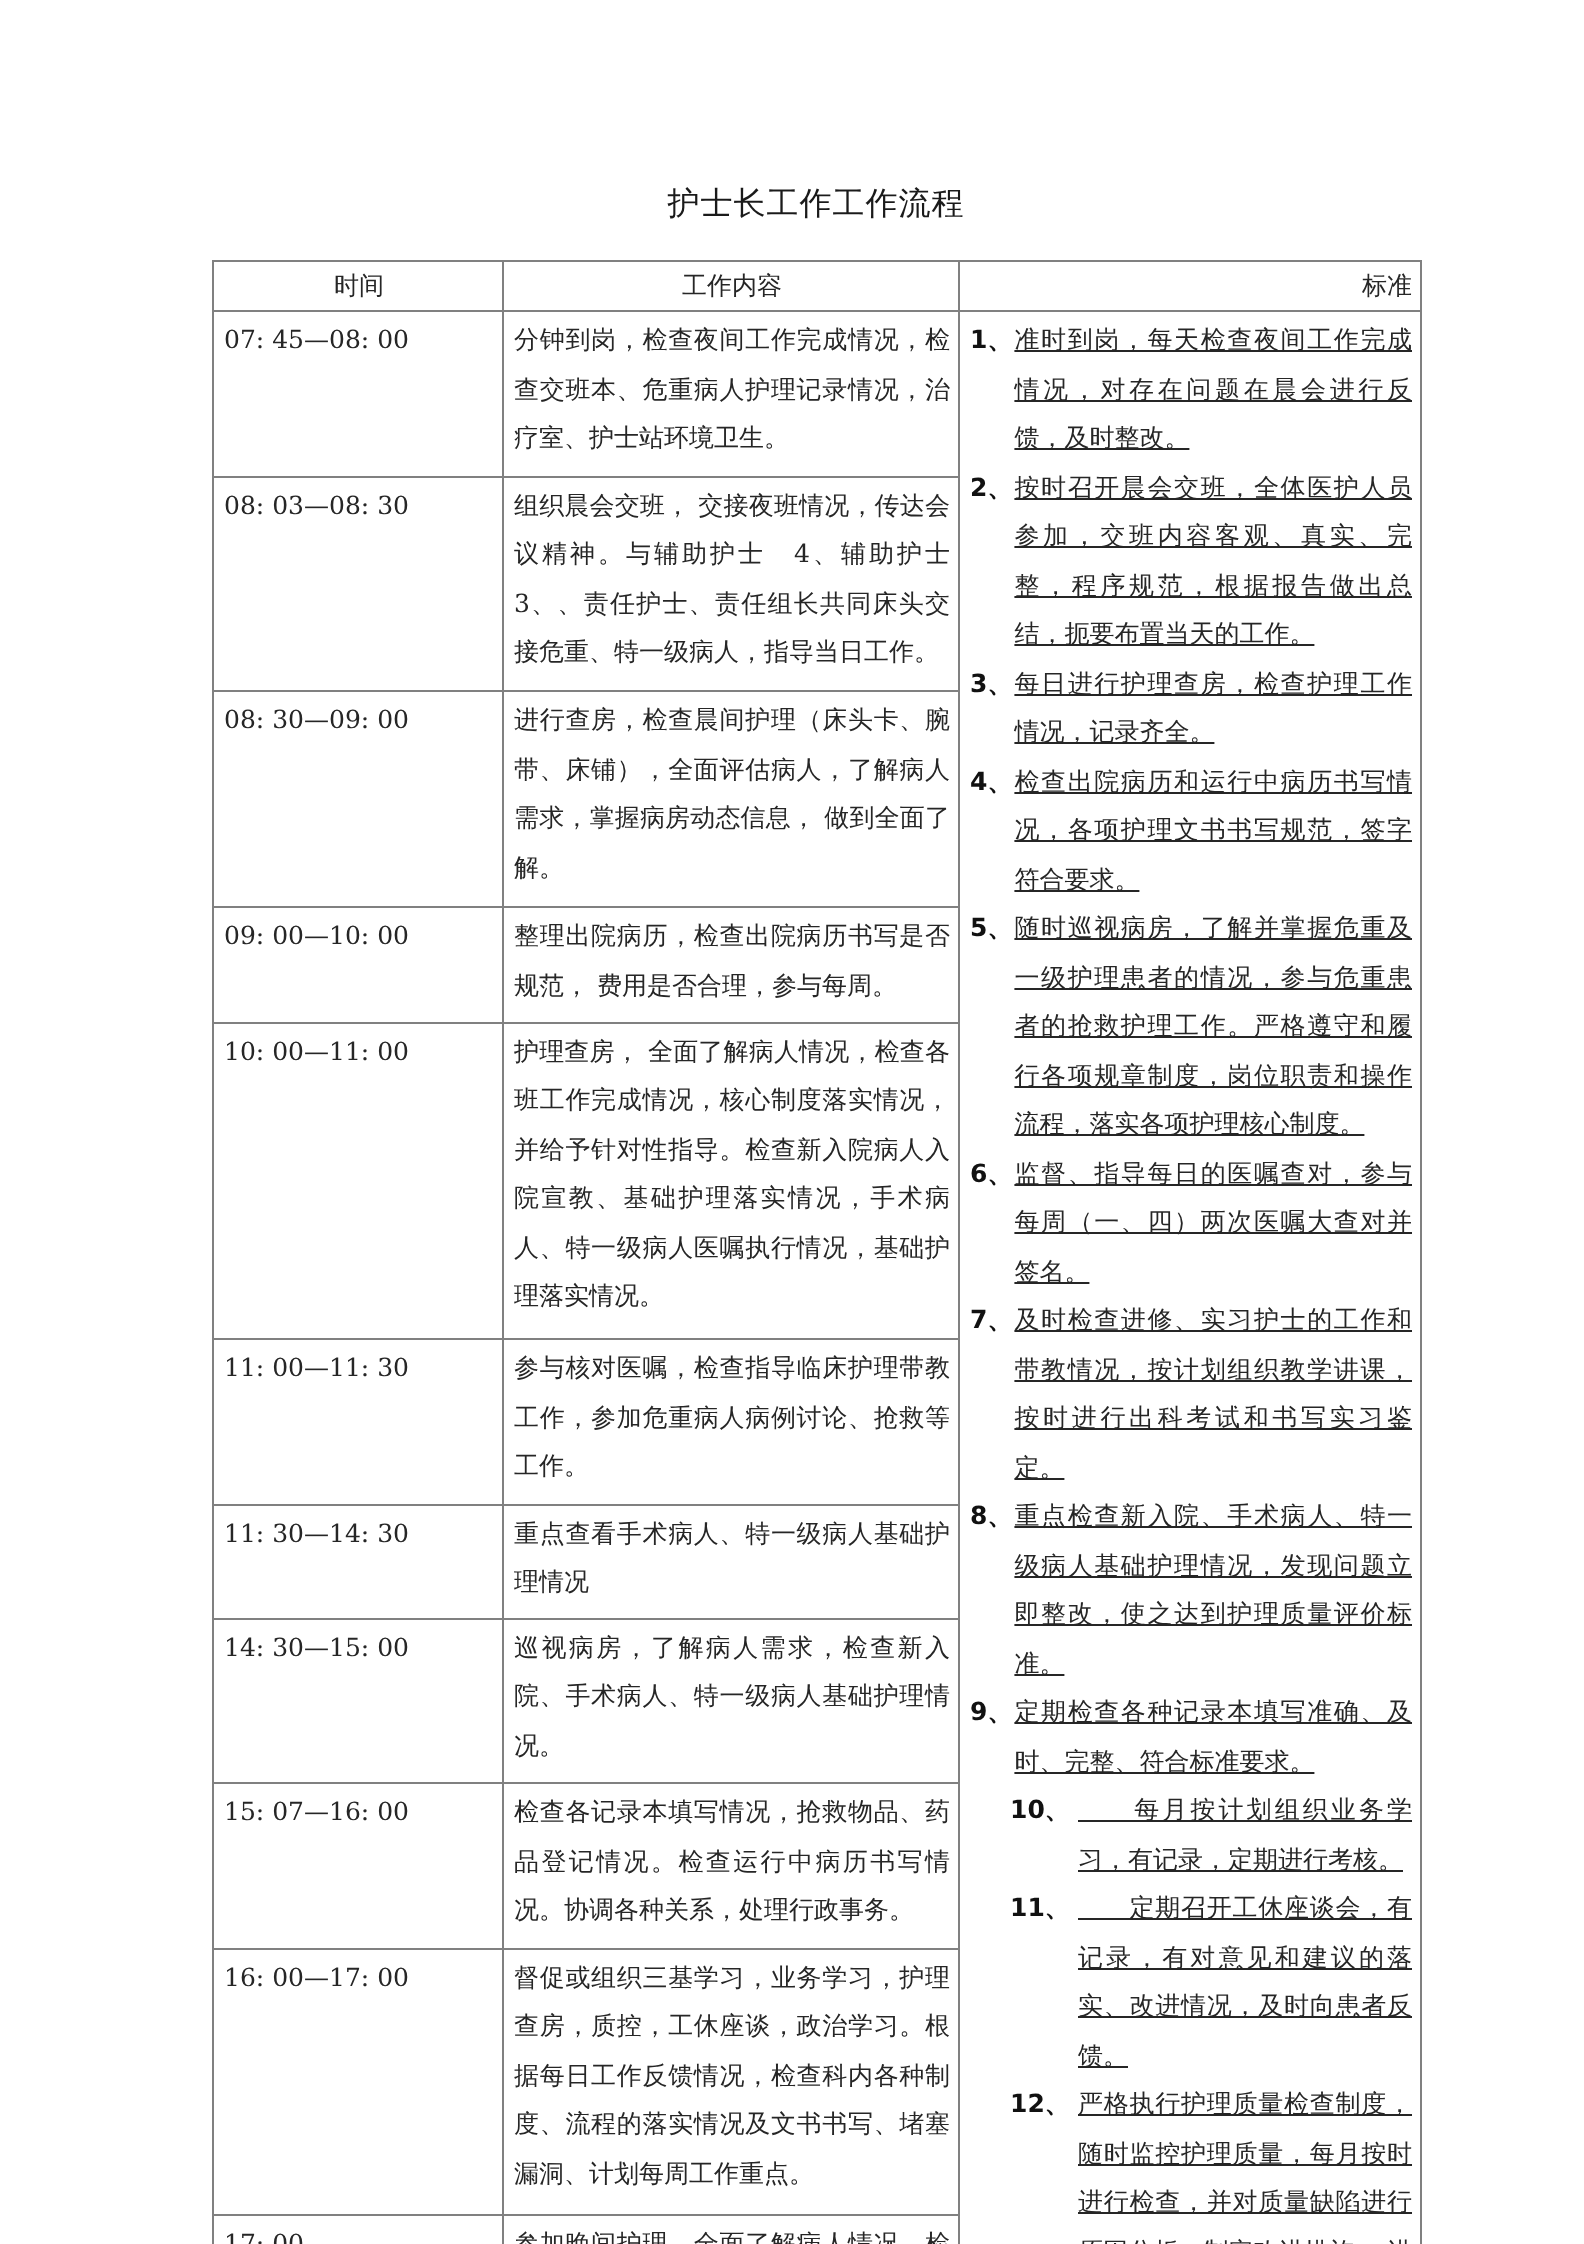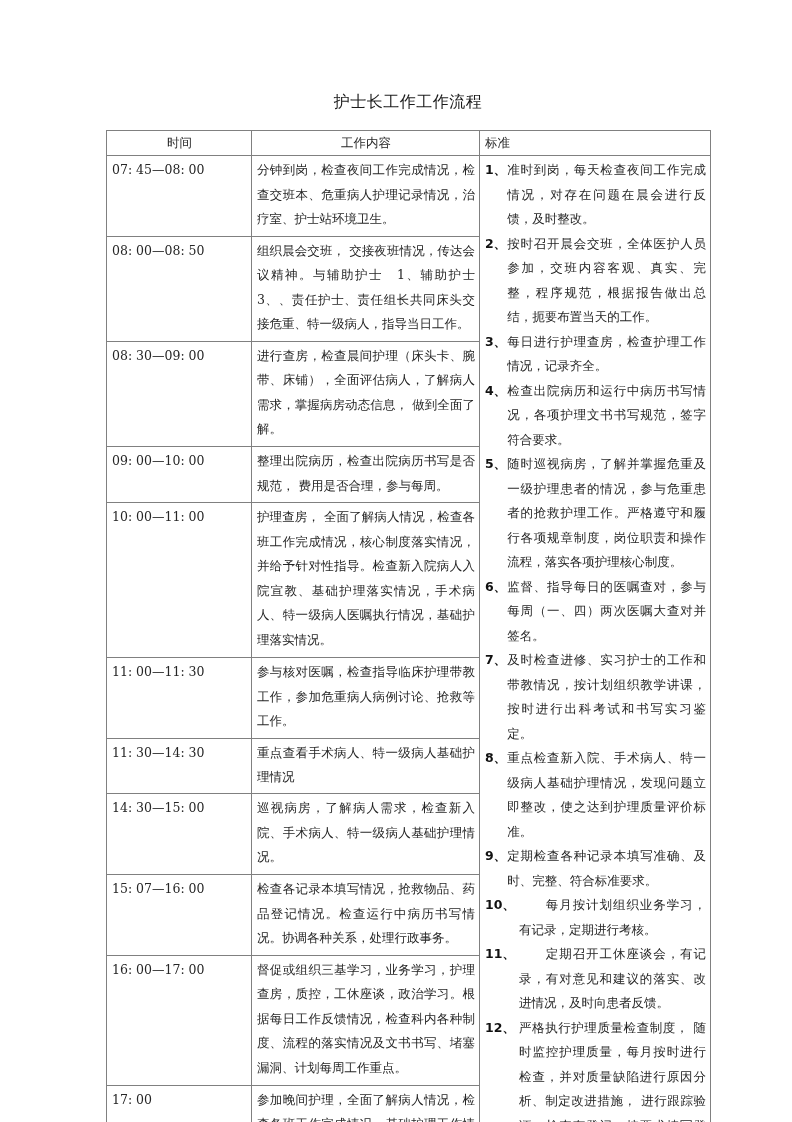--- a/index.html
+++ b/index.html
@@ -110,23 +110,25 @@
     font-weight: bold;
     font-size: 12.5px;
     white-space: nowrap;
     color: #111111;
   }
   ol.std-list li .body {
     flex: 1 1 auto;
     text-align: justify;
     text-justify: inter-ideograph;
     padding-left: 1px;
+    text-decoration: underline;
   }
   ol.std-list li.wide-num .num {
     min-width: 34px;
+    margin-left: 20px;
   }
   ol.std-list li.wide-num .body {
     padding-left: 0;
   }
 </style>
 </head>
 <body>
 
 <div class="page">
 
@@ -136,21 +138,21 @@
     <colgroup>
       <col class="c-time">
       <col class="c-work">
       <col class="c-std">
     </colgroup>
     <thead>
       <tr>
         <th>时间</th>
         <th>工作内容</th>
         <th class="std-cell">
-          <div style="text-align:left;line-height:22px;font-family:Liberation Serif, serif;">标准</div>
+          <div style="text-align:right;line-height:22px;font-family:Liberation Serif, serif;">标准</div>
         </th>
       </tr>
     </thead>
     <tbody id="rows-body">
         <tr>
           <td class="time-cell">07: 45—08: 00</td>
           <td class="work-cell">分钟到岗，检查夜间工作完成情况，检查交班本、危重病人护理记录情况，治疗室、护士站环境卫生。</td>
           <td class="std-cell" rowspan="11">
             <ol class="std-list">
               <li>
@@ -198,22 +200,22 @@
                 <span class="body">　　定期召开工休座谈会，有记录，有对意见和建议的落实、改进情况，及时向患者反馈。</span>
               </li>
               <li class="wide-num">
                 <span class="num">12、</span>
                 <span class="body">严格执行护理质量检查制度， 随时监控护理质量，每月按时进行检查，并对质量缺陷进行原因分析、制定改进措施， 进行跟踪验证，检查有登记，按要求填写登记表并进行反馈。</span>
               </li>
             </ol>
           </td>
         </tr>
         <tr>
-          <td class="time-cell">08: 00—08: 50</td>
-          <td class="work-cell">组织晨会交班， 交接夜班情况，传达会议精神。与辅助护士　1、辅助护士 3、、责任护士、责任组长共同床头交接危重、特一级病人，指导当日工作。</td>
+          <td class="time-cell">08: 03—08: 30</td>
+          <td class="work-cell">组织晨会交班， 交接夜班情况，传达会议精神。与辅助护士　4、辅助护士 3、、责任护士、责任组长共同床头交接危重、特一级病人，指导当日工作。</td>
         </tr>
         <tr>
           <td class="time-cell">08: 30—09: 00</td>
           <td class="work-cell">进行查房，检查晨间护理（床头卡、腕带、床铺），全面评估病人，了解病人需求，掌握病房动态信息， 做到全面了解。</td>
         </tr>
         <tr>
           <td class="time-cell">09: 00—10: 00</td>
           <td class="work-cell">整理出院病历，检查出院病历书写是否规范， 费用是否合理，参与每周。</td>
         </tr>
         <tr>

